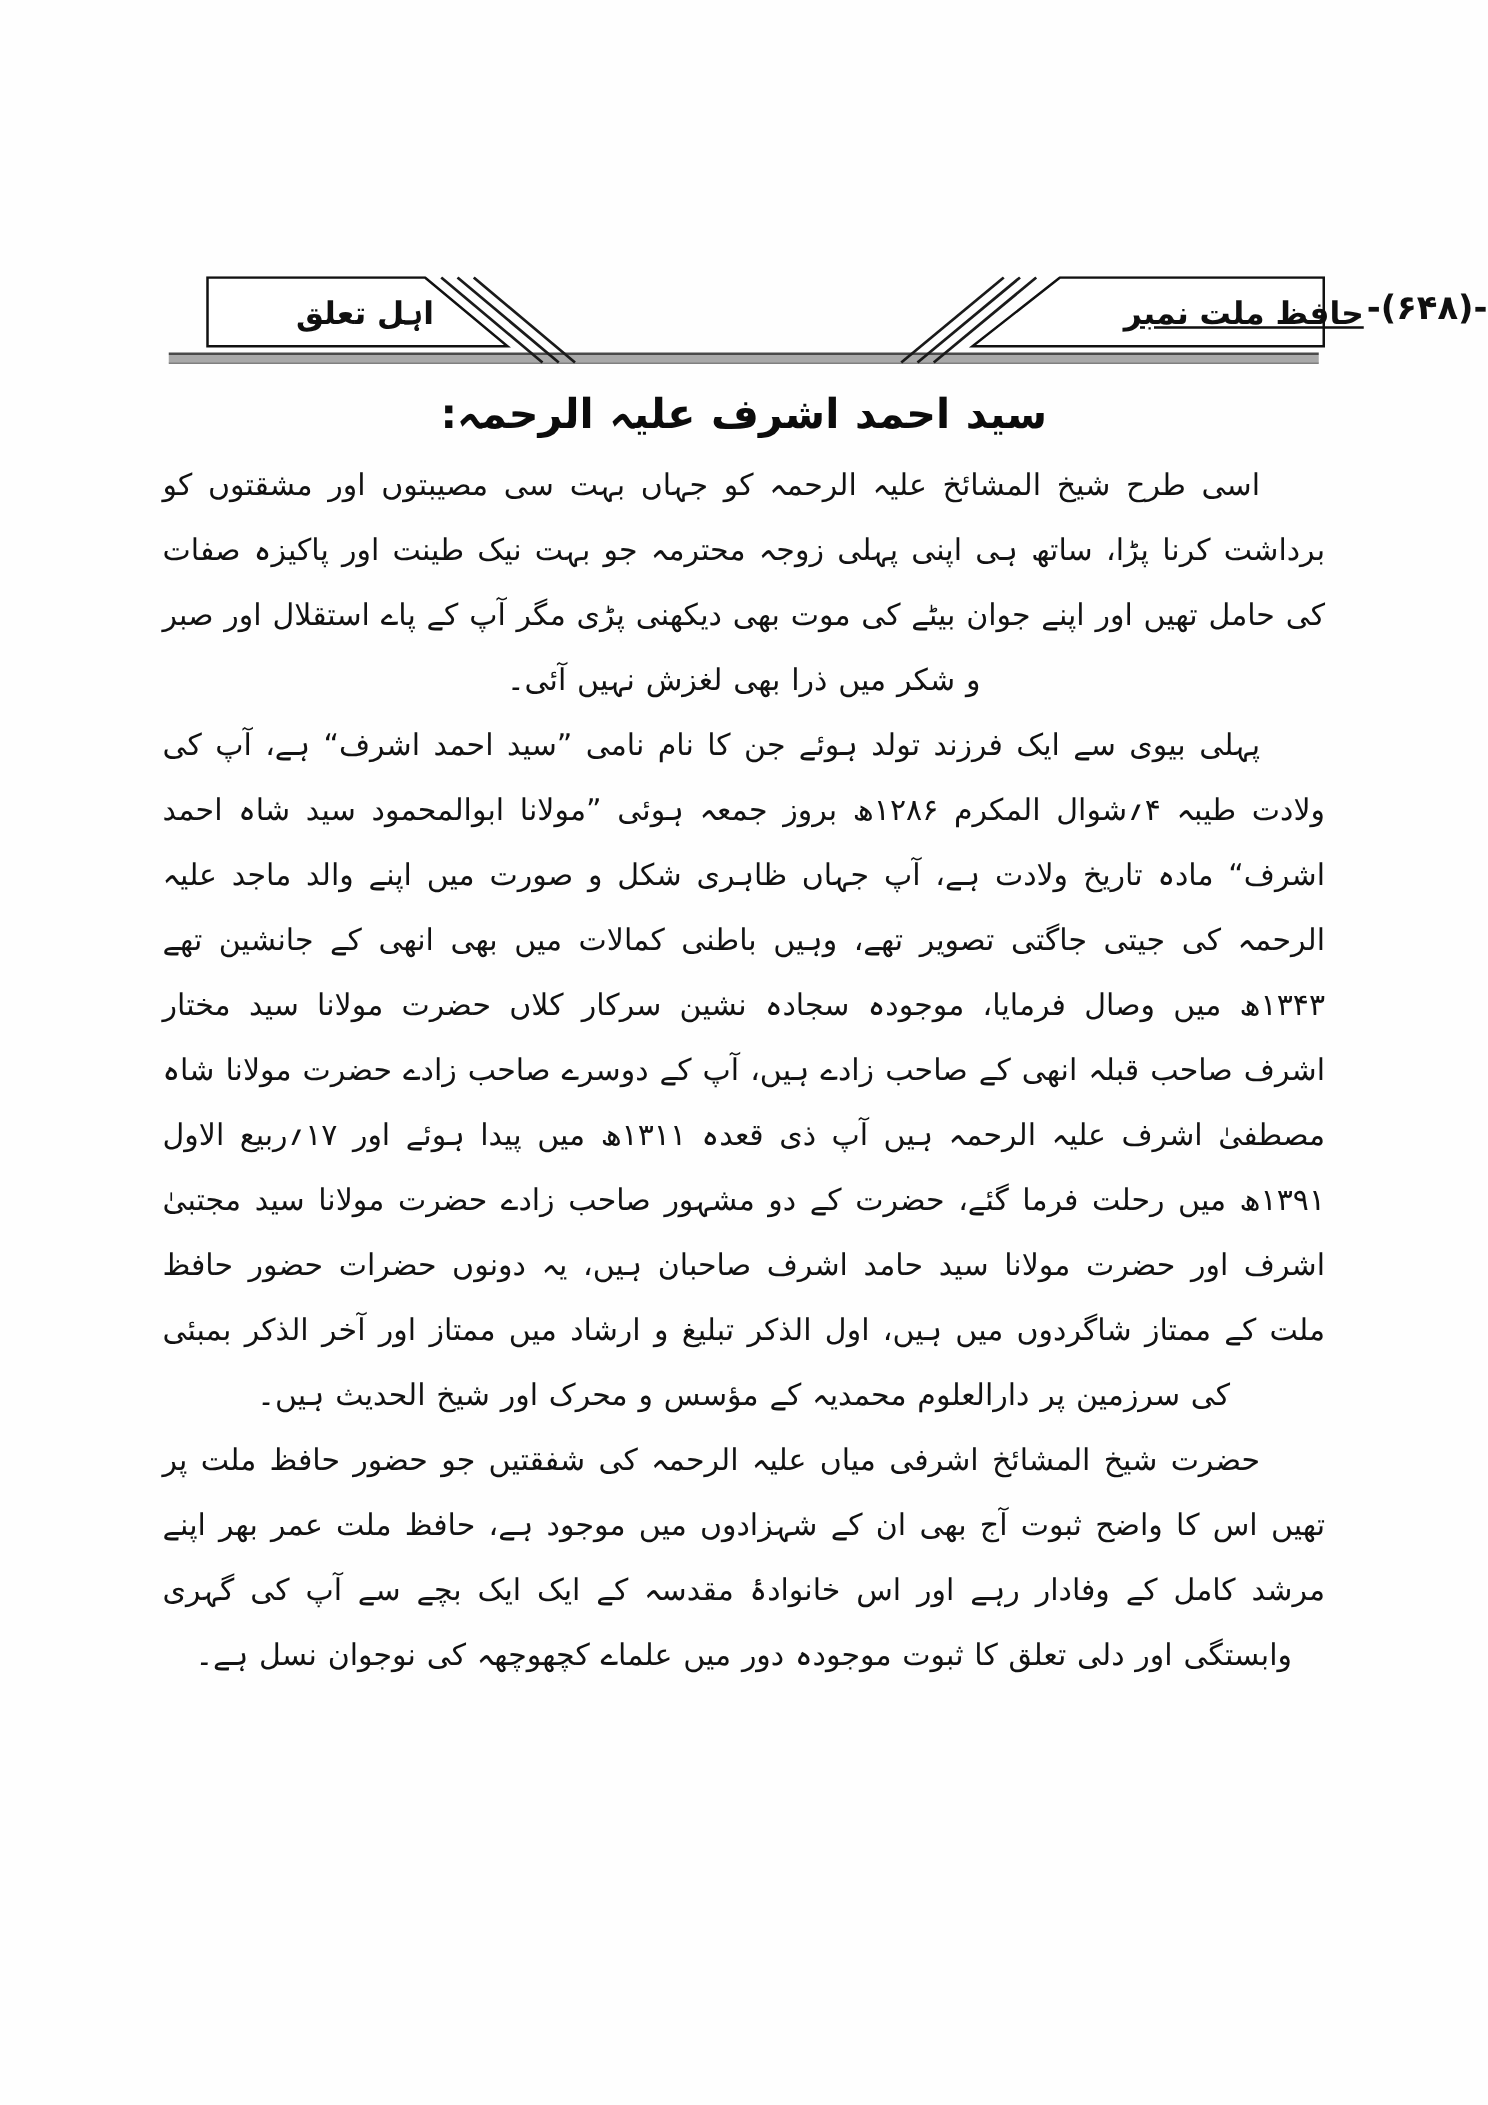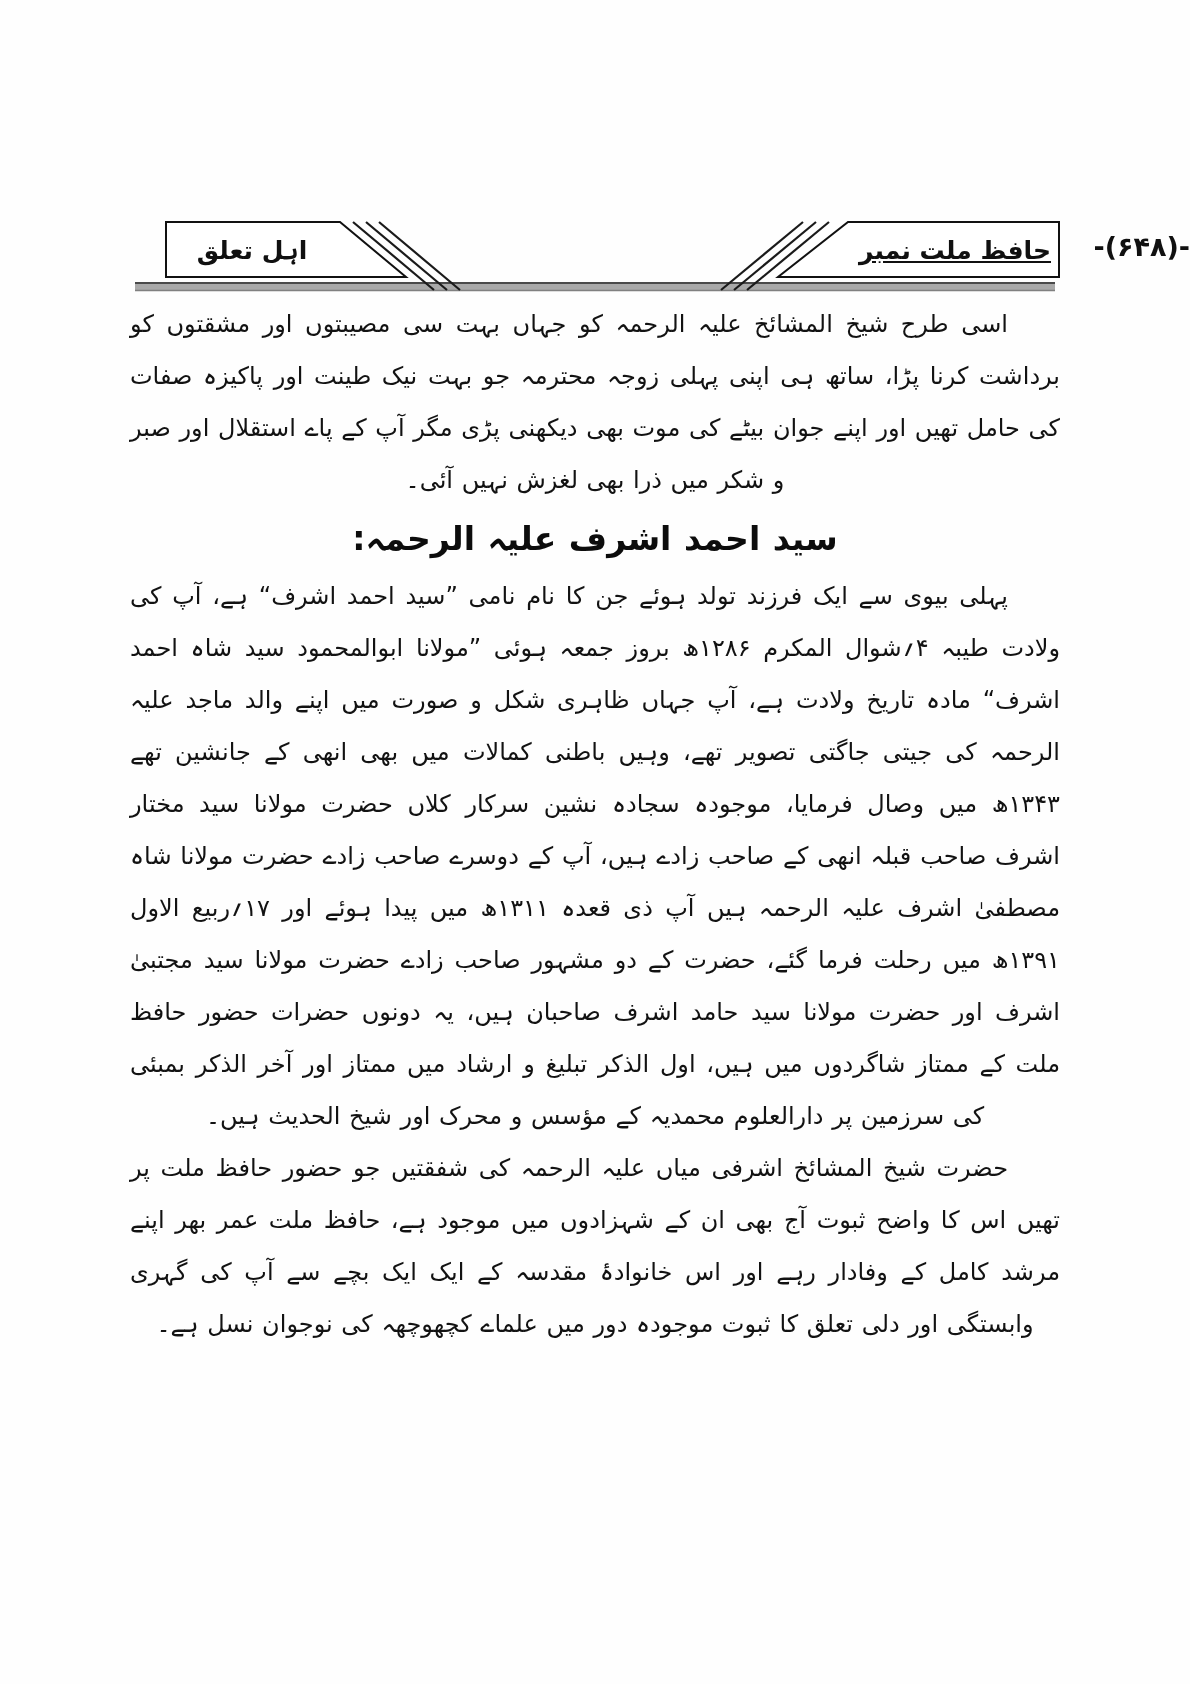--- a/index.html
+++ b/index.html
@@ -18,20 +18,21 @@
     position: absolute;
     top: 227px;
     height: 48px;
     line-height: 48px;
     text-align: center;
     font-size: 25px;
     font-weight: bold;
     direction: rtl;
     white-space: nowrap;
     color: #101010;
+    margin-left: 40px;
   }
   .tab-label.left  { left: 168px; width: 168px; }
   .tab-label.right { left: 856px; width: 198px; text-decoration: underline; }
   .page-number {
     position: absolute;
     left: 0; top: 231px;
     width: 100%;
     font-size: 27px;
     font-weight: bold;
     direction: rtl;
@@ -94,19 +95,19 @@
     <polygon points="37,1 211,1 277,56 37,56" fill="#ffffff" stroke="#111111" stroke-width="2"></polygon>
 
     <polygon points="719,1 930,1 930,56 649,56" fill="#ffffff" stroke="#111111" stroke-width="2"></polygon>
   </svg>
 
   <div class="tab-label left">اہل تعلق</div>
   <div class="tab-label right">حافظ ملت نمبر</div>
   <div class="page-number">-(۶۴۸)-</div>
 
   <div class="text-block">
+    <p class="para section-heading">سید احمد اشرف علیہ الرحمہ:</p>
     <p class="para">اسی طرح شیخ المشائخ علیہ الرحمہ کو جہاں بہت سی مصیبتوں اور مشقتوں کو برداشت کرنا پڑا، ساتھ ہی اپنی پہلی زوجہ محترمہ جو بہت نیک طینت اور پاکیزہ صفات کی حامل تھیں اور اپنے جوان بیٹے کی موت بھی دیکھنی پڑی مگر آپ کے پاے استقلال اور صبر و شکر میں ذرا بھی لغزش نہیں آئی۔</p>
-    <p class="para section-heading">سید احمد اشرف علیہ الرحمہ:</p>
     <p class="para">پہلی بیوی سے ایک فرزند تولد ہوئے جن کا نام نامی ”سید احمد اشرف“ ہے، آپ کی ولادت طیبہ ۴؍شوال المکرم ۱۲۸۶ھ بروز جمعہ ہوئی ”مولانا ابوالمحمود سید شاہ احمد اشرف“ مادہ تاریخ ولادت ہے، آپ جہاں ظاہری شکل و صورت میں اپنے والد ماجد علیہ الرحمہ کی جیتی جاگتی تصویر تھے، وہیں باطنی کمالات میں بھی انھی کے جانشین تھے ۱۳۴۳ھ میں وصال فرمایا، موجودہ سجادہ نشین سرکار کلاں حضرت مولانا سید مختار اشرف صاحب قبلہ انھی کے صاحب زادے ہیں، آپ کے دوسرے صاحب زادے حضرت مولانا شاہ مصطفیٰ اشرف علیہ الرحمہ ہیں آپ ذی قعدہ ۱۳۱۱ھ میں پیدا ہوئے اور ۱۷؍ربیع الاول ۱۳۹۱ھ میں رحلت فرما گئے، حضرت کے دو مشہور صاحب زادے حضرت مولانا سید مجتبیٰ اشرف اور حضرت مولانا سید حامد اشرف صاحبان ہیں، یہ دونوں حضرات حضور حافظ ملت کے ممتاز شاگردوں میں ہیں، اول الذکر تبلیغ و ارشاد میں ممتاز اور آخر الذکر بمبئی کی سرزمین پر دارالعلوم محمدیہ کے مؤسس و محرک اور شیخ الحدیث ہیں۔</p>
     <p class="para">حضرت شیخ المشائخ اشرفی میاں علیہ الرحمہ کی شفقتیں جو حضور حافظ ملت پر تھیں اس کا واضح ثبوت آج بھی ان کے شہزادوں میں موجود ہے، حافظ ملت عمر بھر اپنے مرشد کامل کے وفادار رہے اور اس خانوادۂ مقدسہ کے ایک ایک بچے سے آپ کی گہری وابستگی اور دلی تعلق کا ثبوت موجودہ دور میں علماے کچھوچھہ کی نوجوان نسل ہے۔</p>
   </div>
 
 </div>
 
 </body></html>

